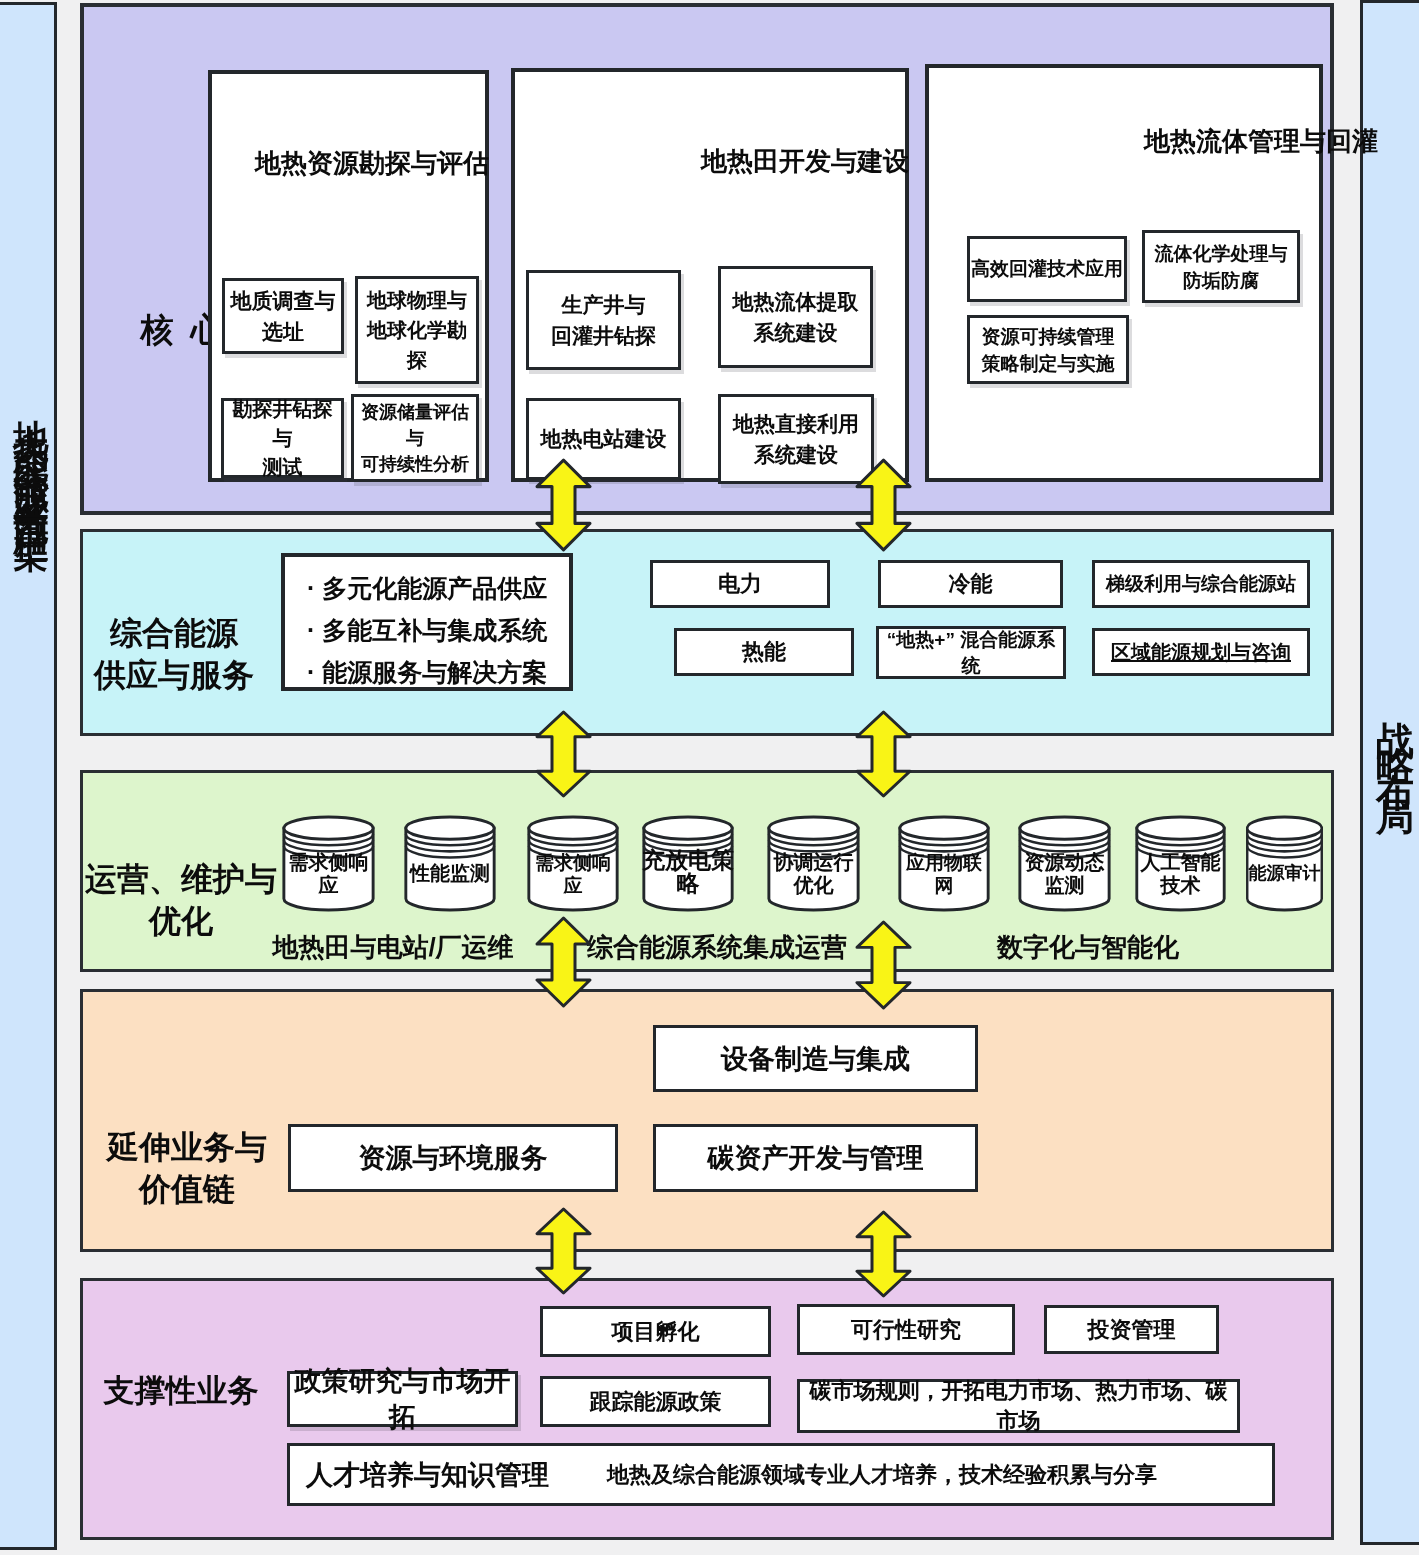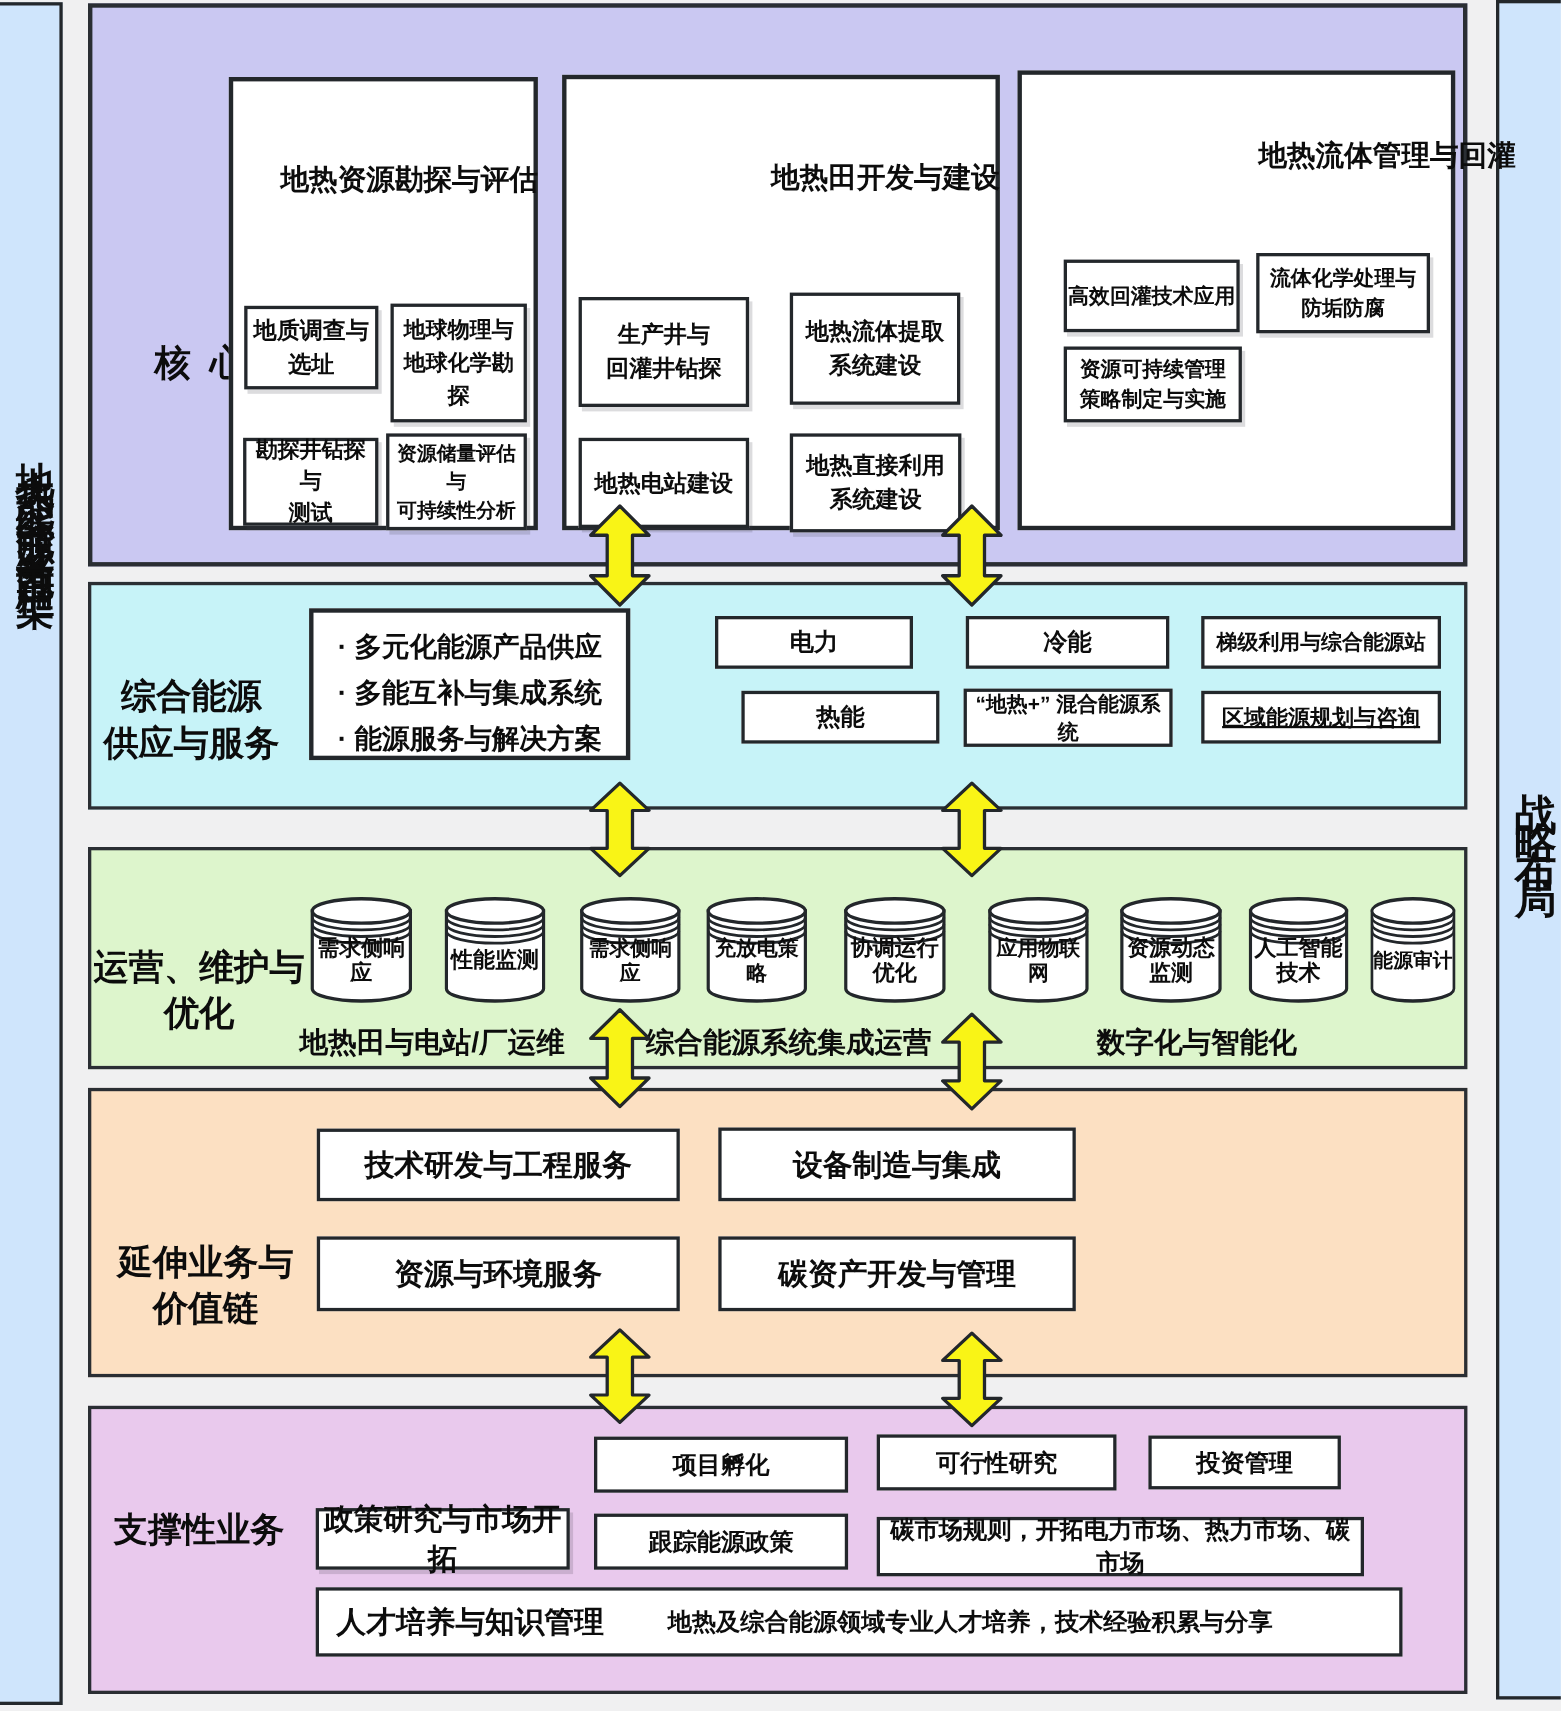--- a/index.html
+++ b/index.html
@@ -133,21 +133,21 @@
         <path d="M4,19 a46,11 0 0 0 92,0 M4,25 a46,11 0 0 0 92,0 M4,31 a46,11 0 0 0 92,0" fill="none" stroke="#23272b" stroke-width="2.5"></path>
       </svg>
     <div class="cyl-label" style="font-size:19px;">需求侧响应</div>
   </div>
   <div class="cyl" style="left:640px;width:96px;">
     <svg viewBox="0 0 100 96" preserveAspectRatio="none">
         <path d="M4,13 v70 a46,11 0 0 0 92,0 v-70 z" fill="#fff" stroke="#23272b" stroke-width="3"></path>
         <ellipse cx="50" cy="13" rx="46" ry="11" fill="#fff" stroke="#23272b" stroke-width="3"></ellipse>
         <path d="M4,19 a46,11 0 0 0 92,0 M4,25 a46,11 0 0 0 92,0 M4,31 a46,11 0 0 0 92,0" fill="none" stroke="#23272b" stroke-width="2.5"></path>
       </svg>
-    <div class="cyl-label" style="font-size:19px;">充放电策略</div>
+    <div class="cyl-label" style="font-size:23px;font-family:Liberation Mono, monospace;">充放电策略</div>
   </div>
   <div class="cyl" style="left:765px;width:97px;">
     <svg viewBox="0 0 100 96" preserveAspectRatio="none">
         <path d="M4,13 v70 a46,11 0 0 0 92,0 v-70 z" fill="#fff" stroke="#23272b" stroke-width="3"></path>
         <ellipse cx="50" cy="13" rx="46" ry="11" fill="#fff" stroke="#23272b" stroke-width="3"></ellipse>
         <path d="M4,19 a46,11 0 0 0 92,0 M4,25 a46,11 0 0 0 92,0 M4,31 a46,11 0 0 0 92,0" fill="none" stroke="#23272b" stroke-width="2.5"></path>
       </svg>
     <div class="cyl-label">协调运行
 优化</div>
   </div>
@@ -186,21 +186,20 @@
     <div class="cyl-label" style="font-size:18px;">能源审计</div>
   </div>
 
   <div class="ops-group" style="left:233px;">地热田与电站/厂运维</div>
   <div class="ops-group" style="left:557px;">综合能源系统集成运营</div>
   <div class="ops-group" style="left:928px;">数字化与智能化</div>
 
   <div class="band band-ext"></div>
   <div class="blabel" style="left:92px;top:1126px;width:190px;font-size:32px;line-height:42px;">延伸业务与
 价值链</div>
-  <div class="wbox" style="left:288px;top:1026px;width:330px;height:66px;font-size:27px;">技术研发与工程服务</div>
   <div class="wbox" style="left:653px;top:1025px;width:325px;height:67px;font-size:27px;">设备制造与集成</div>
   <div class="wbox" style="left:288px;top:1124px;width:330px;height:68px;font-size:27px;">资源与环境服务</div>
   <div class="wbox" style="left:653px;top:1124px;width:325px;height:68px;font-size:27px;">碳资产开发与管理</div>
 
   <div class="band band-support"></div>
   <div class="blabel" style="left:88px;top:1370px;width:186px;font-size:31px;">支撑性业务</div>
   <div class="wbox" style="left:540px;top:1306px;width:231px;height:51px;font-size:22px;">项目孵化</div>
   <div class="wbox" style="left:797px;top:1304px;width:218px;height:51px;font-size:22px;">可行性研究</div>
   <div class="wbox" style="left:1044px;top:1305px;width:175px;height:49px;font-size:22px;">投资管理</div>
   <div class="wbox shadow" style="left:287px;top:1371px;width:231px;height:56px;font-size:27px;">政策研究与市场开拓</div>

